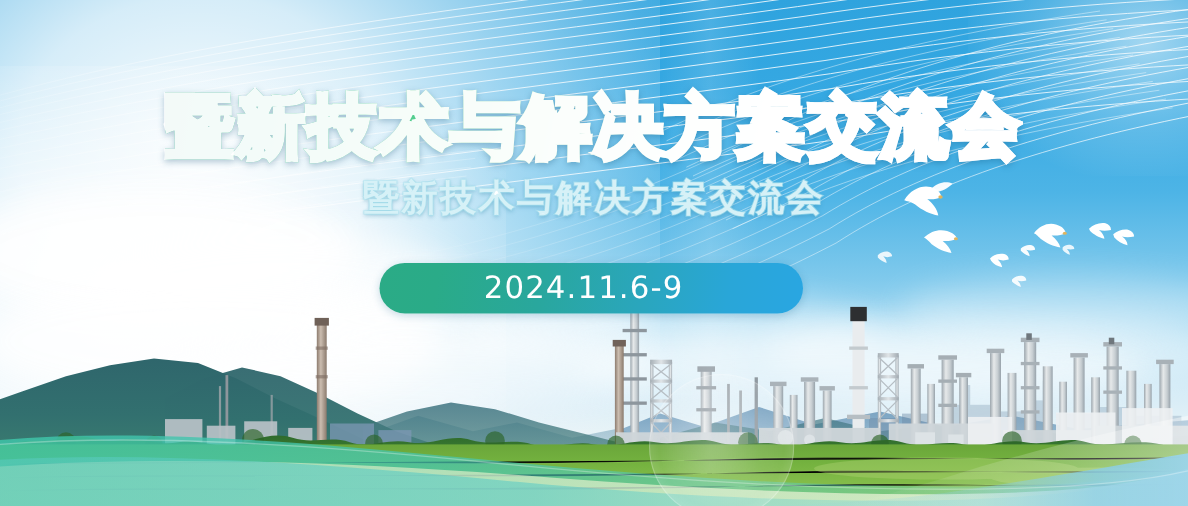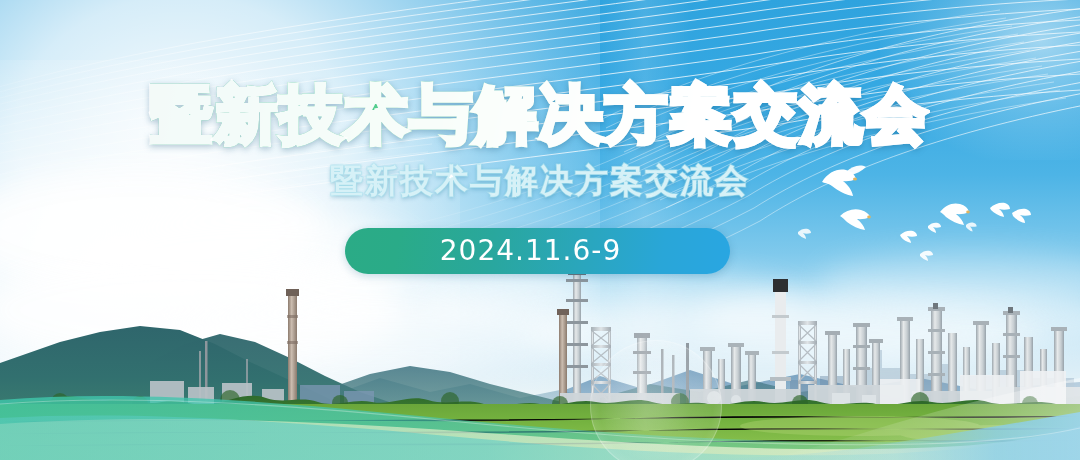--- a/index.html
+++ b/index.html
@@ -113,21 +113,21 @@
     letter-spacing:2px;
     font-family:Liberation Serif, serif;
     color:#ffffff;
     text-shadow:
       0 0 2px rgba(120,205,225,.9),
       0 2px 4px rgba(20,110,150,.35);
     -webkit-text-stroke:1.5px rgba(180,230,240,.55);
   }
 
   .pill{
-    position:absolute;left:345px;top:228px;width:385px;height:46px;
+    position:absolute;left:345px;top:239px;width:385px;height:46px;
     border-radius:23px;
     background:linear-gradient(100deg,#2bab86 0%,#2aab88 14%,#29a79d 38%,#2aa6bd 62%,#29a6d8 82%,#29a6e2 100%);
     box-shadow:0 2px 8px rgba(20,90,130,.22);
     display:flex;align-items:center;justify-content:center;
   }
   .pill-text{
     color:#ffffff;font-size:28px;line-height:30px;letter-spacing:1px;
     font-family:"DejaVu Sans","Liberation Sans",sans-serif;
     white-space:nowrap;
   }

